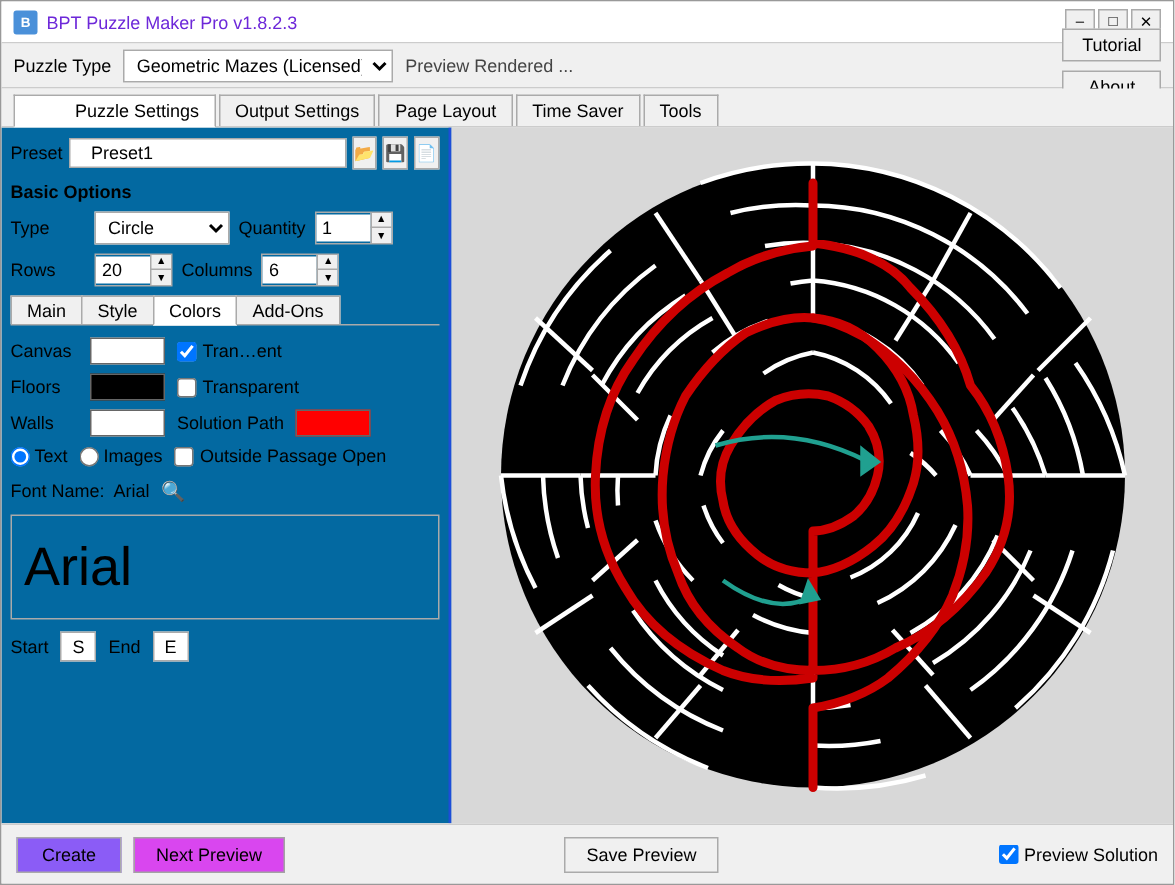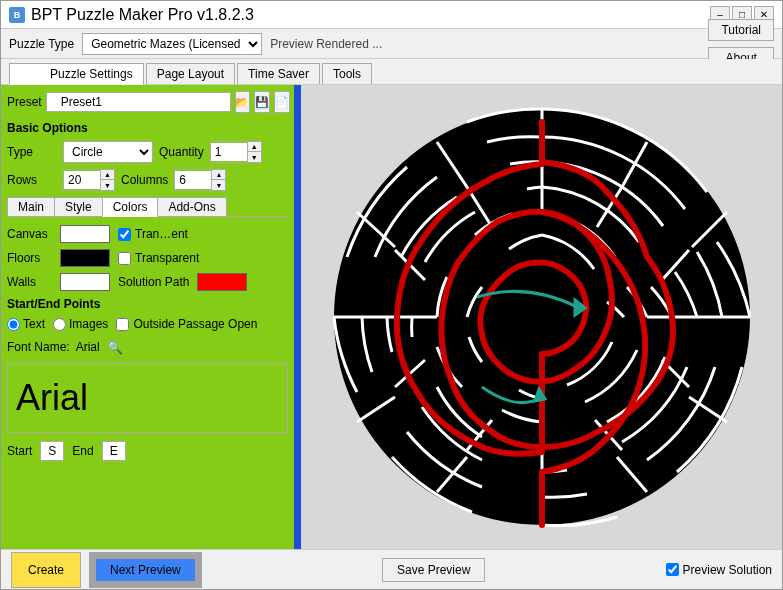--- a/index.html
+++ b/index.html
@@ -39,22 +39,22 @@
       background: #4a90d9;
       border-radius: 2px;
       display: flex;
       align-items: center;
       justify-content: center;
       font-size: 9px;
       color: white;
       font-weight: bold;
     }
     .title-text {
-      font-size: 16px;
-      color: #000000;
+      font-size: 12px;
+      color: #6d28d9;
     }
     .title-buttons {
       display: flex;
       gap: 2px;
     }
     .title-btn {
       width: 20px;
       height: 18px;
       background: #f0f0f0;
       border: 1px solid #aaa;
@@ -122,22 +122,22 @@
     }
 
     .main-content {
       display: flex;
       flex: 1;
       overflow: hidden;
     }
 
     .left-panel {
       width: 300px;
-      background: #84cc16;
-      border-right: 7px solid #1d4ed8;
+      background: #0369a1;
+      border-right: 2px solid #1d4ed8;
       padding: 6px;
       overflow-y: auto;
       flex-shrink: 0;
     }
 
     .preset-row {
       display: flex;
       align-items: center;
       gap: 4px;
       margin-bottom: 8px;
@@ -340,28 +340,28 @@
       padding: 6px 10px;
       background: #f0f0f0;
       border-top: 1px solid #ccc;
       height: 40px;
     }
     .bottom-left { display: flex; gap: 8px; }
     .btn-create {
       padding: 4px 16px;
       font-size: 12px;
       border: 1px solid #aaa;
-      background: #fde047;
+      background: #8b5cf6;
       cursor: pointer;
     }
     .btn-next-preview {
       padding: 4px 14px;
       font-size: 12px;
-      border: 7px solid #a3a3a3;
-      background: #3b82f6;
+      border: 1px solid #a3a3a3;
+      background: #d946ef;
       cursor: pointer;
     }
     .btn-save-preview {
       padding: 4px 14px;
       font-size: 12px;
       border: 1px solid #aaa;
       background: #f0f0f0;
       cursor: pointer;
     }
     .preview-solution-row {
@@ -403,20 +403,21 @@
       <span class="preview-text">Preview Rendered ...</span>
     </div>
     <div class="menu-right">
       <button class="btn-normal">Tutorial</button>
       <button class="btn-normal">About</button>
     </div>
   </div>
 
   <div class="tabs-row">
     <div class="tab active">Puzzle Settings</div>
+    <div class="tab">Output Settings</div>
     <div class="tab">Page Layout</div>
     <div class="tab">Time Saver</div>
     <div class="tab">Tools</div>
   </div>
 
   <div class="main-content">
 
     <div class="left-panel">
 
       <div class="preset-row">
@@ -492,21 +493,20 @@
 
         <div class="color-row">
           <span class="color-label">Walls</span>
           <div class="color-swatch color-white"></div>
           <span class="color-label">Solution Path</span>
           <div class="color-swatch color-red"></div>
         </div>
       </div>
 
       <div class="start-end-section">
-        <div class="section-title">Start/End Points</div>
         <div class="radio-row">
           <div class="radio-option">
             <input type="radio" name="startend" checked="" style="">
             <span>Text</span>
           </div>
           <div class="radio-option">
             <input type="radio" name="startend" style="">
             <span>Images</span>
           </div>
           <div class="checkbox-row" style="margin-bottom:0;">

